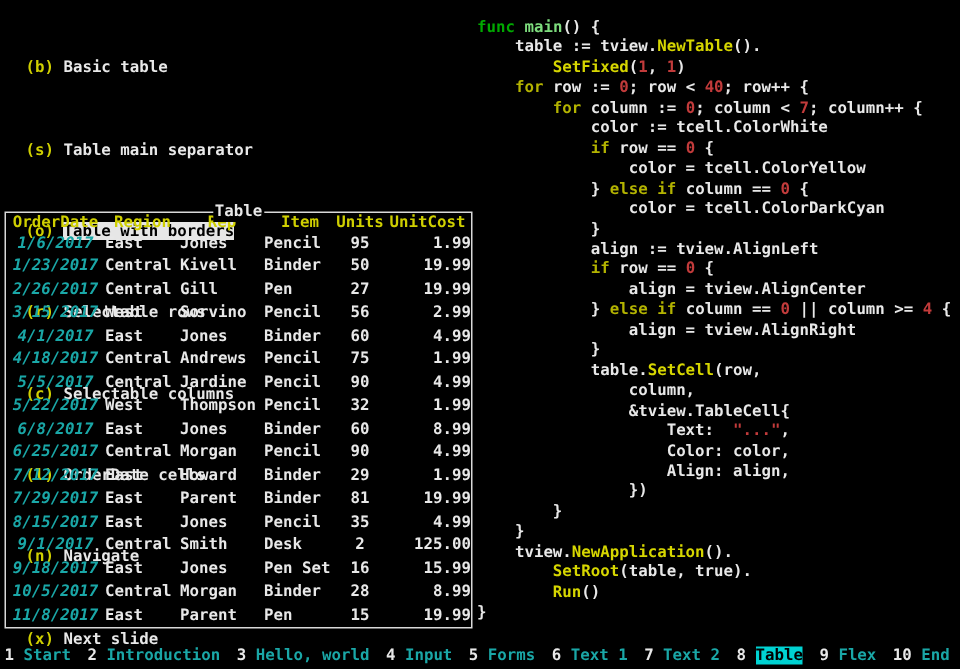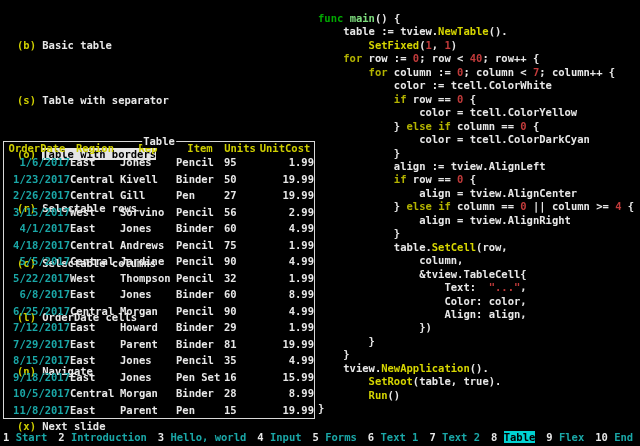--- a/index.html
+++ b/index.html
@@ -30,23 +30,23 @@
   }
   .table-title {
     position:absolute; top:-7px; left:50%; transform:translateX(-50%);
     background:var(--background); padding:0 1px; color:var(--foreground); line-height:13px;
   }
   table.orders { border-collapse:collapse; table-layout:fixed; width:100%; height:100%; }
   table.orders th, table.orders td { padding:0; white-space:nowrap; overflow:hidden; }
   table.orders th { color:var(--yellow); text-align:center; font-weight:bold; }
   .c0 { width:66px; } .c1 { width:50px; } .c2 { width:56px; }
   .c3 { width:48px; } .c4 { width:32px; } .c5 { width:58px; }
-  td.c0 { text-align:right; padding-right:4px; color:var(--teal); }
+  td.c0 { text-align:center; padding-right:4px; color:var(--teal);font-style:italic; }
   td.c1, td.c2, td.c3 { text-align:left; }
-  td.c4 { text-align:left; padding-right:5px; }
+  td.c4 { text-align:center; padding-right:5px; }
   td.c5 { text-align:right; padding-right:6px; }
   
   .code-pane { position:absolute; left:318px; top:12px; line-height:13.45px; white-space:pre; }
   .tok-w { color:var(--foreground); }
   .tok-g { color:var(--keyword-green); }
   .tok-G { color:var(--func-name-green); }
   .tok-k { color:var(--keyword-yellow); }
   .tok-y { color:var(--call-yellow); }
   .tok-n { color:var(--number-red); }
   .tok-s { color:var(--string-red); }
@@ -59,21 +59,21 @@
   .status-item .num { color:var(--foreground); }
   .status-item .slbl { color:var(--teal); }
   .status-item .slbl.selected { background:var(--cyan-highlight); color:var(--selection-fg); }
 </style>
 </head>
 <body>
 
 <div class="menu">
   <div class="menu-item"><span class="key">(b) </span><span class="lbl">Basic table</span></div>
 
-  <div class="menu-item"><span class="key">(s) </span><span class="lbl">Table with separator</span></div>
+  <div class="menu-item"><span class="key">(s) </span><span class="lbl">Table main separator</span></div>
 
   <div class="menu-item"><span class="key">(o) </span><span class="lbl selected">Table with borders</span></div>
 
   <div class="menu-item"><span class="key">(r) </span><span class="lbl">Selectable rows</span></div>
 
   <div class="menu-item"><span class="key">(c) </span><span class="lbl">Selectable columns</span></div>
 
   <div class="menu-item"><span class="key">(l) </span><span class="lbl">OrderDate cells</span></div>
 
   <div class="menu-item"><span class="key">(n) </span><span class="lbl">Navigate</span></div>
@@ -193,20 +193,28 @@
         </tr>
         <tr>
           <td class="c0">8/15/2017</td>
           <td class="c1">East</td>
           <td class="c2">Jones</td>
           <td class="c3">Pencil</td>
           <td class="c4">35</td>
           <td class="c5">4.99</td>
         </tr>
         <tr>
+          <td class="c0">9/1/2017</td>
+          <td class="c1">Central</td>
+          <td class="c2">Smith</td>
+          <td class="c3">Desk</td>
+          <td class="c4">2</td>
+          <td class="c5">125.00</td>
+        </tr>
+        <tr>
           <td class="c0">9/18/2017</td>
           <td class="c1">East</td>
           <td class="c2">Jones</td>
           <td class="c3">Pen Set</td>
           <td class="c4">16</td>
           <td class="c5">15.99</td>
         </tr>
         <tr>
           <td class="c0">10/5/2017</td>
           <td class="c1">Central</td>

